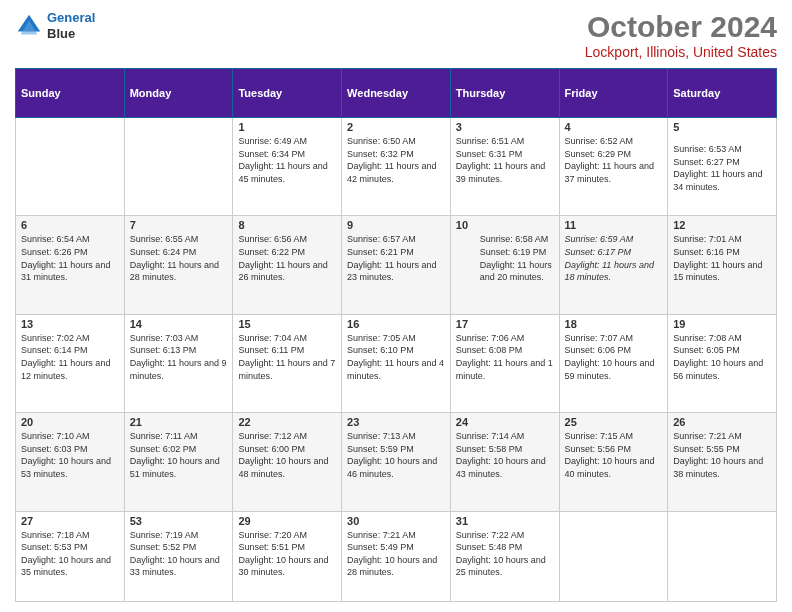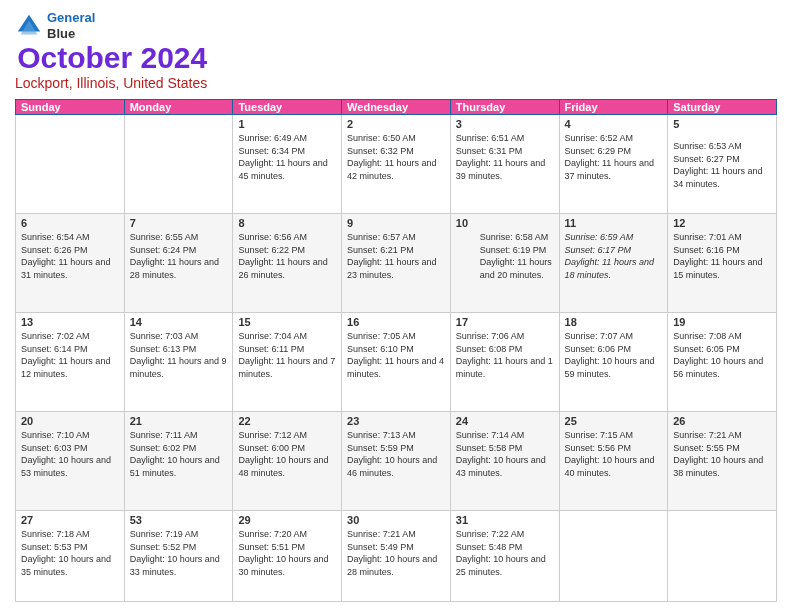--- a/index.html
+++ b/index.html
@@ -15,21 +15,20 @@
       height: 612px;
       display: flex;
       flex-direction: column;
       padding: 10px 15px;
     }
     .header {
       display: flex;
       align-items: flex-start;
       justify-content: space-between;
       margin-bottom: 8px;
-      flex-direction: column;
     }
     .logo {
       display: flex;
       align-items: center;
       gap: 4px;
     }
     .logo-text {
       font-size: 13px;
       font-weight: bold;
       color: #333;
@@ -39,39 +38,39 @@
     .logo-icon {
       width: 28px;
       height: 28px;
     }
     .title-block {
       text-align: right;
     }
     .main-title {
       font-size: 30px;
       font-weight: bold;
-      color: #6d28d9;
+      color: #737373;
     }
     .subtitle {
       font-size: 14px;
       color: #b91c1c;
     }
     .calendar {
       flex: 1;
       border: 1px solid #ccc;
       border-collapse: collapse;
       width: 100%;
       table-layout: fixed;
     }
     .calendar th {
-      background: #ec4899;
+      background: #4c1d95;
       color: #fff;
       font-size: 11px;
       font-weight: bold;
-      padding: 1px 5px;
+      padding: 18px 5px;
       text-align: left;
       border: 1px solid #1a5fa0;
     }
     .calendar td {
       border: 1px solid #ccc;
       vertical-align: top;
       padding: 3px 5px;
       font-size: 9.5px;
       color: #333;
       height: 85px;

